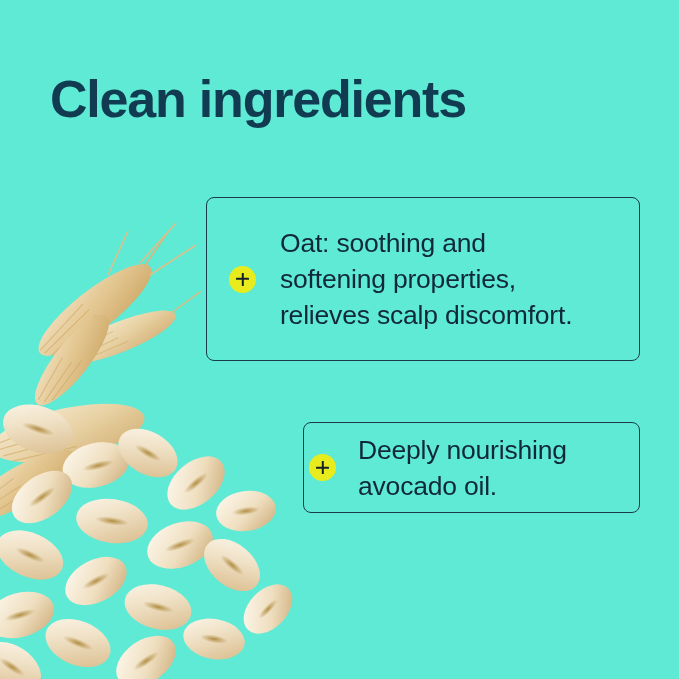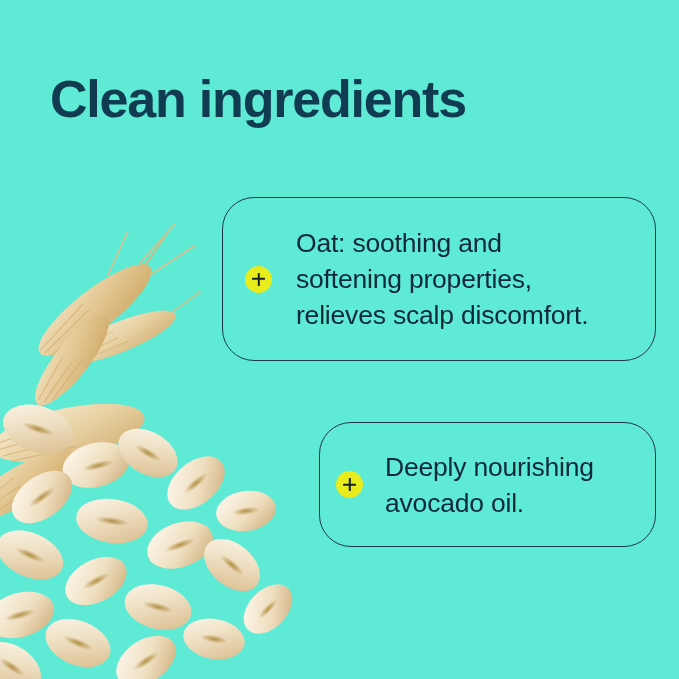--- a/index.html
+++ b/index.html
@@ -33,39 +33,38 @@
     line-height: 60px;
     white-space: nowrap;
   }
 
   
   .callout {
     position: absolute;
     box-sizing: border-box;
     border: 1.3px solid #1b3murky;
     border: 1.3px solid #1b3a4d;
-    border-radius: 32px;
+    border-radius: 8px;
     display: flex;
     align-items: center;
     background: transparent;
-    margin-left: 16px;
   }
   #callout-oat {
     left: 206px;
     top: 197px;
     width: 434px;
     height: 164px;
     padding-left: 22px;
   }
   #callout-avocado {
     left: 303px;
     top: 422px;
     width: 337px;
-    height: 125px;
-    padding-left: 16px;
+    height: 91px;
+    padding-left: 5px;
   }
 
   .plus-badge {
     flex: 0 0 auto;
     width: 27px;
     height: 27px;
     border-radius: 50%;
     background: #e9ec1c;
     position: relative;
   }

